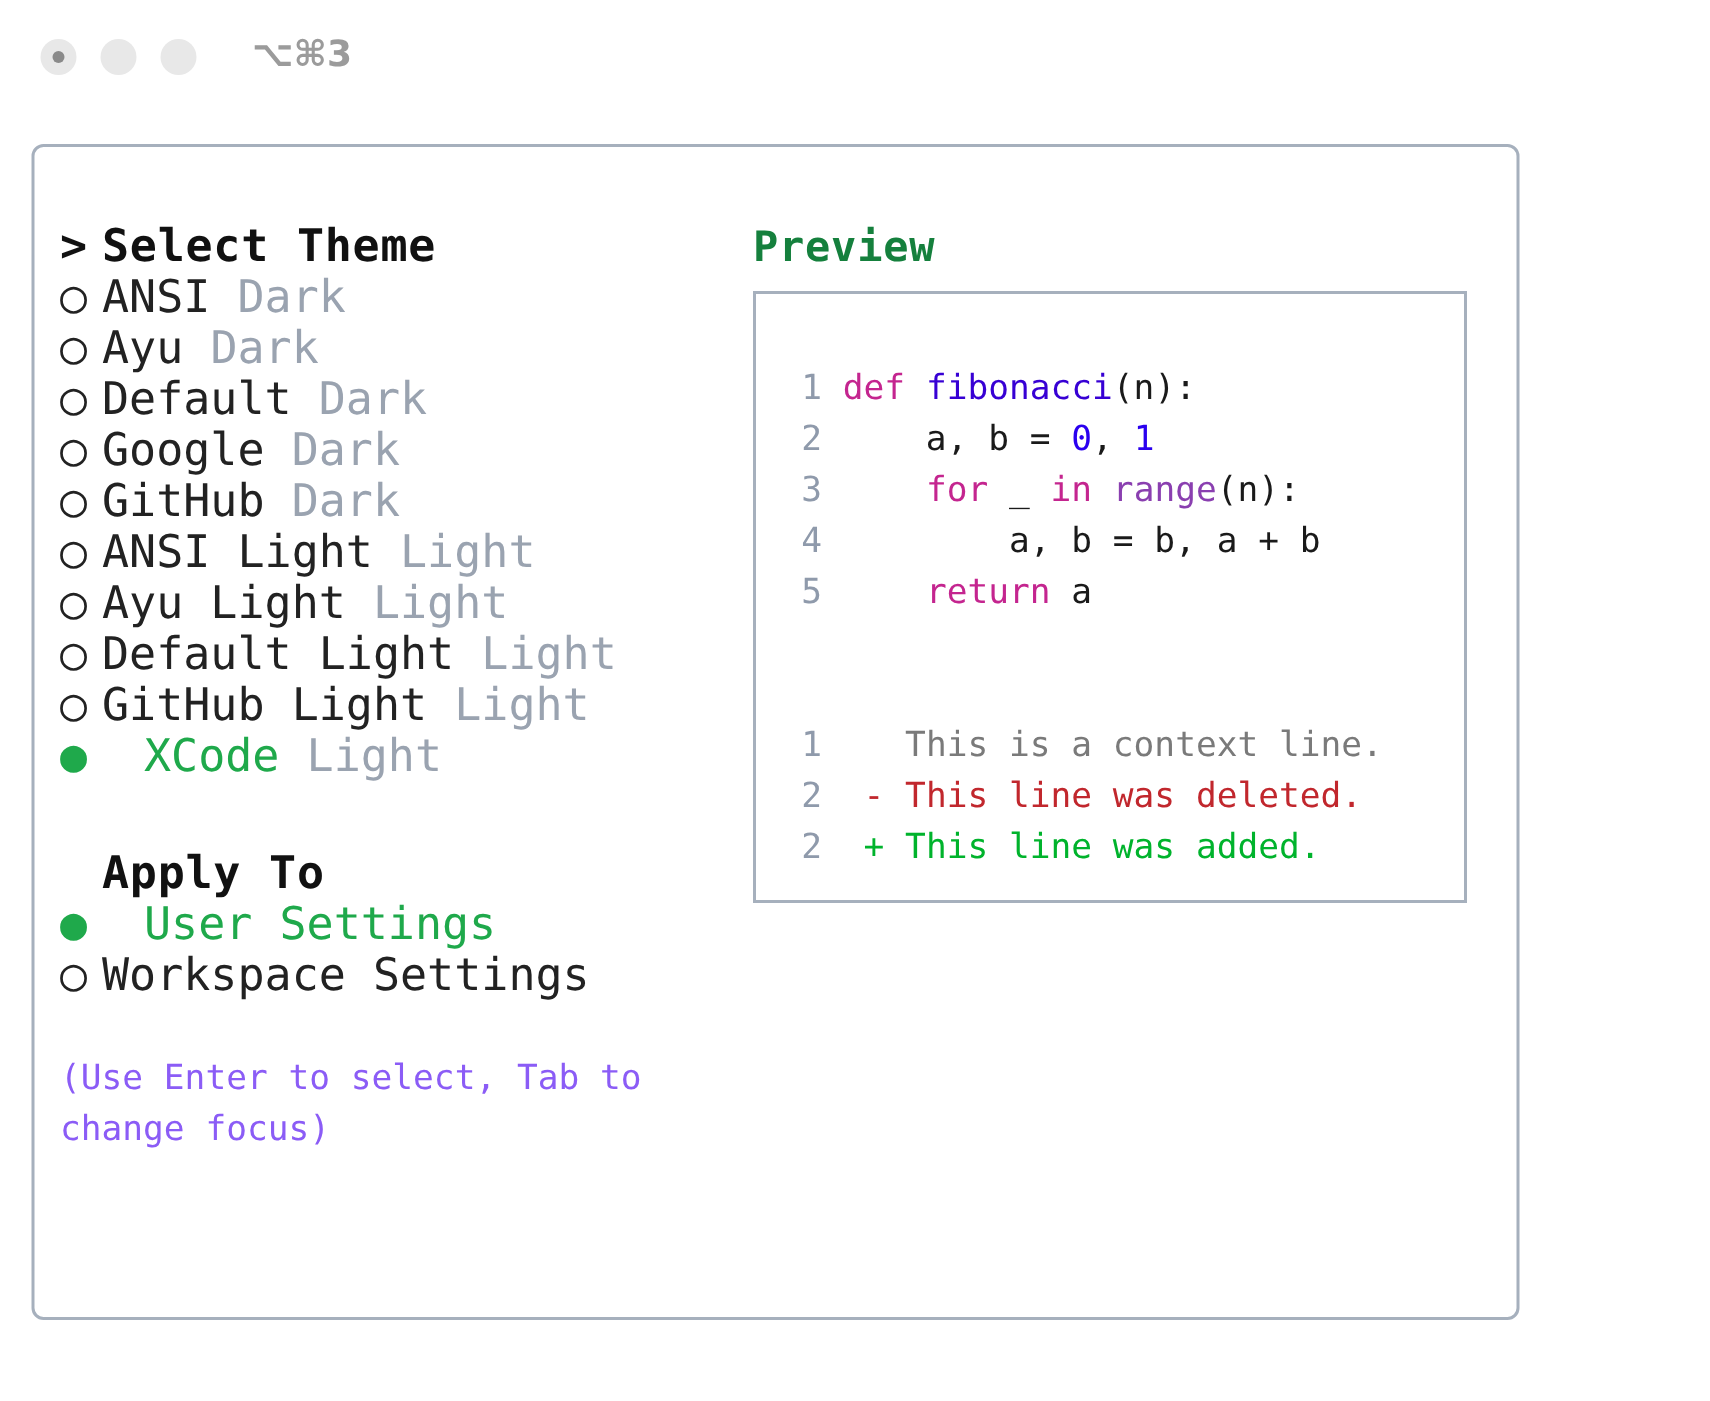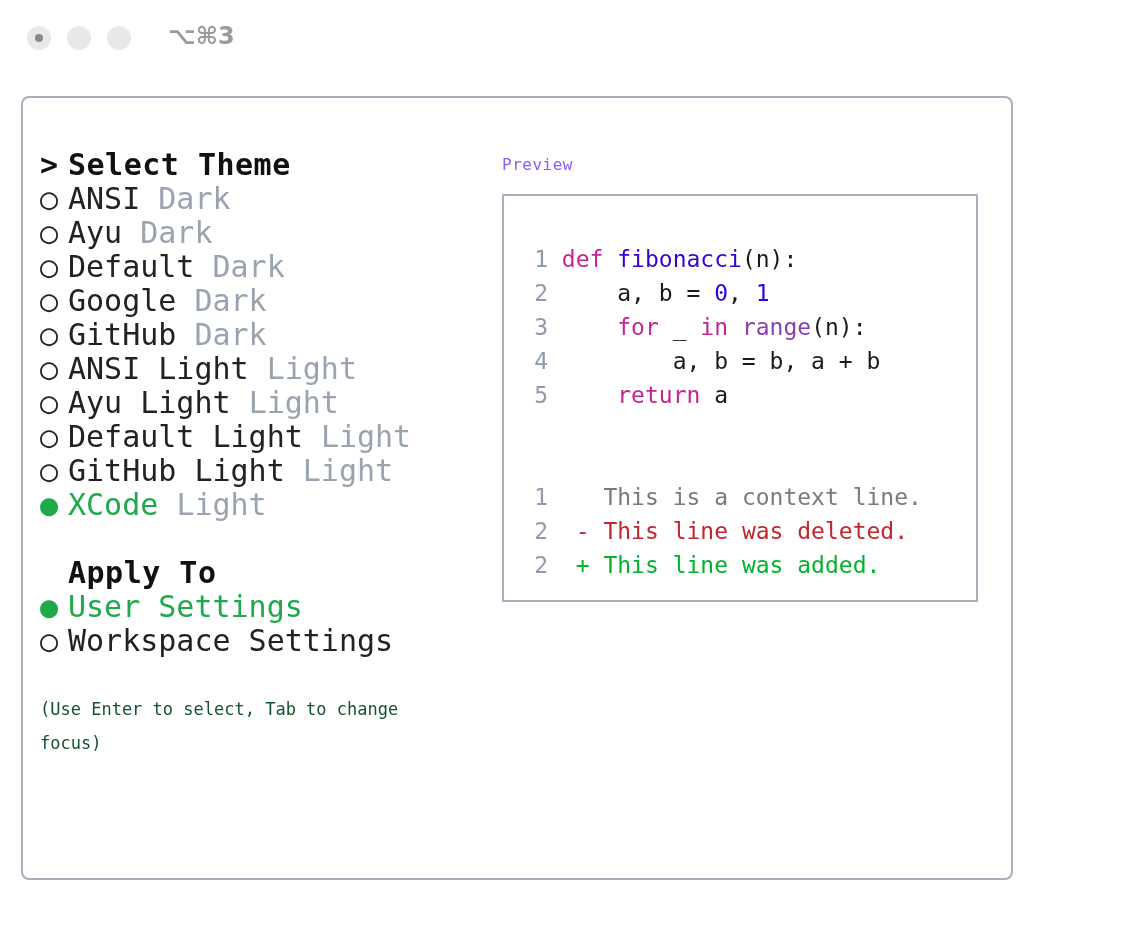--- a/index.html
+++ b/index.html
@@ -93,47 +93,47 @@
     display: inline-block;
     width: 28px;
     text-align: left;
   }
   .title-row {
     font-weight: bold;
     color: #111111;
     letter-spacing: 0.5px;
   }
   .muted { color: #9aa3b0; }
-  .selected-label { color: #1fa94b; }
+  .selected-label { color: #1fa94b; margin-left: 28px; }
   .marker.selected { color: #1fa94b; }
 
   #apply-header {
-    margin-top: 34px;
+    margin-top: 44px;
   }
   #apply-header .marker { visibility: hidden; }
 
   #hint {
     margin-top: 34px;
-    font-size: 17px;
-    line-height: 34px;
-    color: #14532d;
+    font-size: 23px;
+    line-height: 34px;
+    color: #8b5cf6;
     width: 420px;
   }
 
   
   #right-col {
     position: absolute;
     left: 479px;
     top: 50px;
     width: 495px;
   }
   #preview-title {
-    font-size: 16px;
-    font-weight: normal;
-    color: #8b5cf6;
+    font-size: 28px;
+    font-weight: bold;
+    color: #15803d;
     line-height: 34px;
     letter-spacing: 0.5px;
   }
   #code-box {
     margin-top: 12px;
     width: 476px;
     height: 408px;
     border: 2px solid #a6b0bd;
     box-sizing: border-box;
     background: #ffffff;

